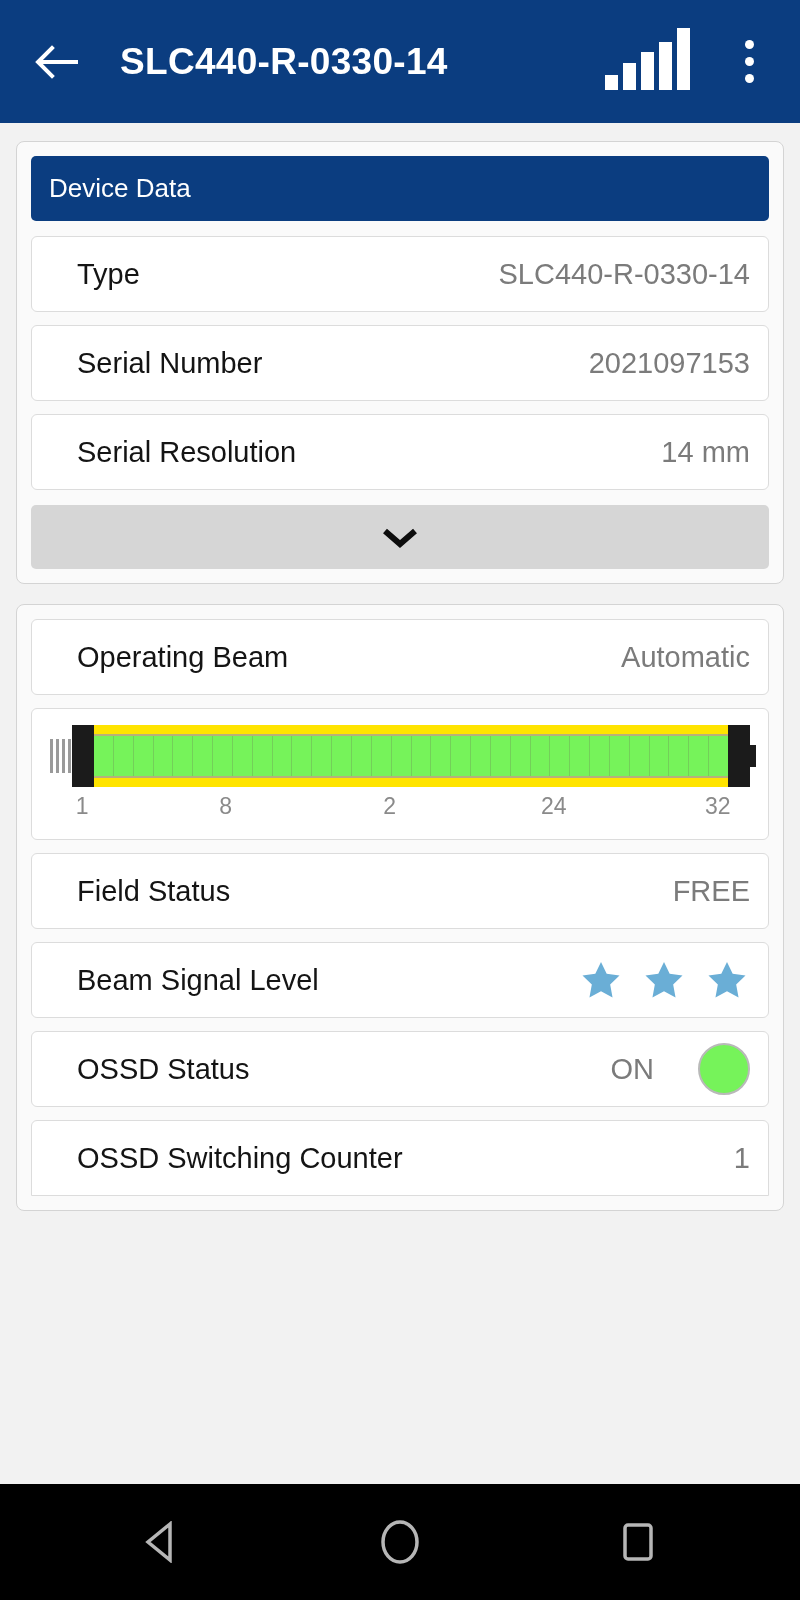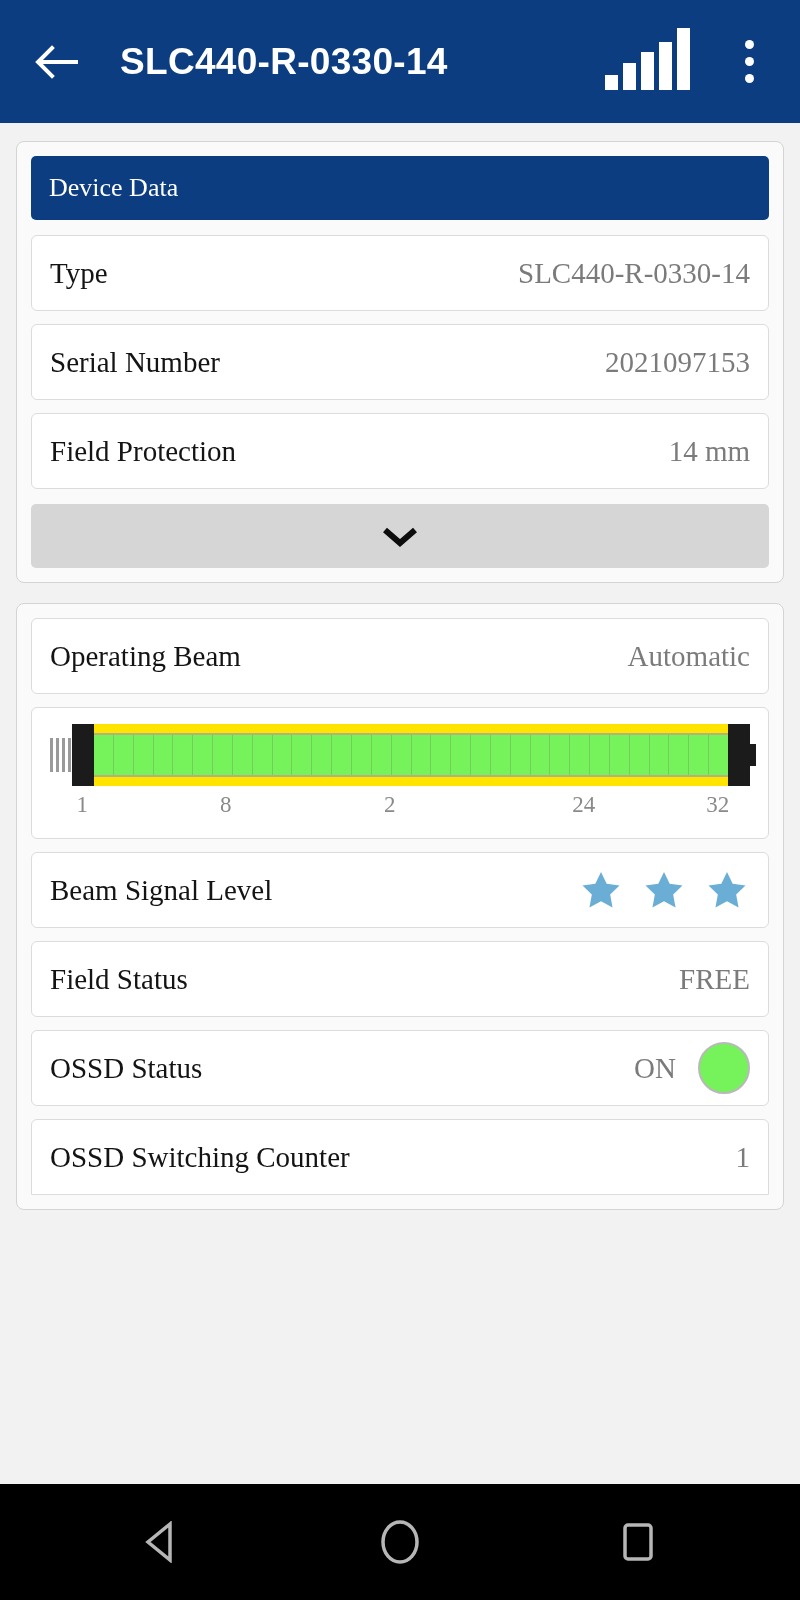--- a/index.html
+++ b/index.html
@@ -26,37 +26,37 @@
   .signal-icon i { display:block; width:13px; background:#ffffff; }
   .signal-icon i:nth-child(1){ height:15px; }
   .signal-icon i:nth-child(2){ height:27px; }
   .signal-icon i:nth-child(3){ height:38px; }
   .signal-icon i:nth-child(4){ height:48px; }
   .signal-icon i:nth-child(5){ height:62px; }
   .overflow-btn { width:50px; height:62px; display:flex; flex-direction:column; align-items:center; justify-content:center; gap:8px; flex:0 0 auto; }
   .overflow-btn span { width:9px; height:9px; border-radius:50%; background:#ffffff; display:block; }
 
   
-  .content { flex:1 1 auto; background:#f2f2f2; padding:18px 16px 0 16px; overflow:hidden;font-family:Liberation Serif, serif; }
+  .content { flex:1 1 auto; background:#f2f2f2; padding:18px 16px 0 16px; overflow:hidden; }
 
   .card {
     background:#fafafa; border:1px solid #d4d4d4; border-radius:8px;
     padding:14px; margin-bottom:20px;
   }
   .card-header {
     background:#0b3d80; border-radius:5px; color:#ffffff;
     font-size:26px; padding:17px 18px; margin-bottom:15px;
   }
   .row {
     background:#ffffff; border:1px solid #dcdcdc; border-radius:6px;
     min-height:76px; display:flex; align-items:center; justify-content:space-between;
     padding:0 18px; margin-bottom:13px; gap:12px;
   }
   .row:last-child { margin-bottom:0;gap:37px; }
-  .row-label { font-size:29px; color:#141414; white-space:nowrap; }
+  .row-label { font-size:29px; color:#141414; white-space:nowrap;margin-left:27px; }
   .row-value { font-size:29px; color:#7b7b7b; white-space:nowrap; }
 
   .expand-btn {
     background:#d6d6d6; border-radius:5px; height:64px;
     display:flex; align-items:center; justify-content:center; margin-top:15px;
   }
 
   
   .pf-row { display:block; padding:16px 18px 10px 18px; min-height:0; }
   .pf-title { font-size:29px; color:#141414; margin-bottom:18px; }
@@ -78,21 +78,21 @@
   }
   .pf-beams i { flex:1 1 auto; border-right:1px solid rgba(110,150,90,.38); display:block; }
   .pf-beams i:last-child { border-right:none; }
   .pf-scale { display:flex; position:relative; height:40px; margin:2px 22px 0 22px; }
   .pf-tick { position:absolute; font-size:23px; color:#8a8a8a; transform:translateX(-50%); top:4px; }
 
   .stars { display:flex; gap:17px; align-items:center; }
   .stars svg { display:block; }
 
   .led { width:52px; height:52px; border-radius:50%; background:#76f35a; border:2px solid #b9b9b9; flex:0 0 auto; }
-  .ossd-right { display:flex; align-items:center; gap:22px; }
+  .ossd-right { display:flex; align-items:center; gap:44px; }
 
   .row.clipped { border-bottom-left-radius:0; border-bottom-right-radius:0; margin-bottom:0; }
 
   
   .navbar {
     height:116px; background:#000000; flex:0 0 auto;
     display:flex; align-items:center; justify-content:center; gap:168px;
   }
   .navbar div { display:flex; align-items:center; justify-content:center; width:70px; height:70px; }
 </style>
@@ -130,21 +130,21 @@
 
       <div class="row">
         <span class="row-label">Type</span>
         <span class="row-value">SLC440-R-0330-14</span>
       </div>
       <div class="row">
         <span class="row-label">Serial Number</span>
         <span class="row-value">2021097153</span>
       </div>
       <div class="row">
-        <span class="row-label">Field Protection</span>
+        <span class="row-label">Serial Resolution</span>
         <span class="row-value">14 mm</span>
       </div>
 
       <div class="expand-btn">
         <svg width="38" height="24" viewBox="0 0 38 24">
           <path d="M4 6 L19 19 L34 6" stroke="#0d0d0d" stroke-width="6" fill="none" stroke-linecap="butt" stroke-linejoin="miter"></path>
         </svg>
       </div>
     </div>
 
@@ -199,46 +199,46 @@
                 <i style="background: rgb(118, 243, 90);"></i>
                 <i style="background: rgb(118, 243, 90);"></i>
               </div>
           </div>
           <div class="pf-endcap right"></div>
         </div>
         <div class="pf-scale" id="pf-scale">
             <span class="pf-tick" style="left: 1.5625%;">1</span>
             <span class="pf-tick" style="left: 23.4375%;">8</span>
             <span class="pf-tick" style="left: 48.4375%;">2</span>
-            <span class="pf-tick" style="left: 73.4375%; margin-left: 30px;">24</span>
+            <span class="pf-tick" style="left: 73.4375%;">24</span>
             <span class="pf-tick" style="left: 98.4375%;">32</span>
           </div>
+      </div>
+
+      <div class="row">
+        <span class="row-label">Field Status</span>
+        <span class="row-value">FREE</span>
       </div>
 
       <div class="row">
         <span class="row-label">Beam Signal Level</span>
         <span class="stars" id="star-rating">
             <svg width="46" height="44" viewBox="0 0 24 24">
               <path d="M12 2.2 L15.1 8.6 L22.1 9.6 L17.0 14.5 L18.3 21.5 L12 18.2 L5.7 21.5 L7.0 14.5 L1.9 9.6 L8.9 8.6 Z" fill="#6aaed6"></path>
             </svg>
             <svg width="46" height="44" viewBox="0 0 24 24">
               <path d="M12 2.2 L15.1 8.6 L22.1 9.6 L17.0 14.5 L18.3 21.5 L12 18.2 L5.7 21.5 L7.0 14.5 L1.9 9.6 L8.9 8.6 Z" fill="#6aaed6"></path>
             </svg>
             <svg width="46" height="44" viewBox="0 0 24 24">
               <path d="M12 2.2 L15.1 8.6 L22.1 9.6 L17.0 14.5 L18.3 21.5 L12 18.2 L5.7 21.5 L7.0 14.5 L1.9 9.6 L8.9 8.6 Z" fill="#6aaed6"></path>
             </svg>
           </span>
       </div>
 
       <div class="row">
-        <span class="row-label">Field Status</span>
-        <span class="row-value">FREE</span>
-      </div>
-
-      <div class="row">
         <span class="row-label">OSSD Status</span>
         <span class="ossd-right">
           <span class="row-value">ON</span>
           <span class="led" style="background: rgb(118, 243, 90);"></span>
         </span>
       </div>
 
       <div class="row clipped">
         <span class="row-label">OSSD Switching Counter</span>
         <span class="row-value">1</span>

